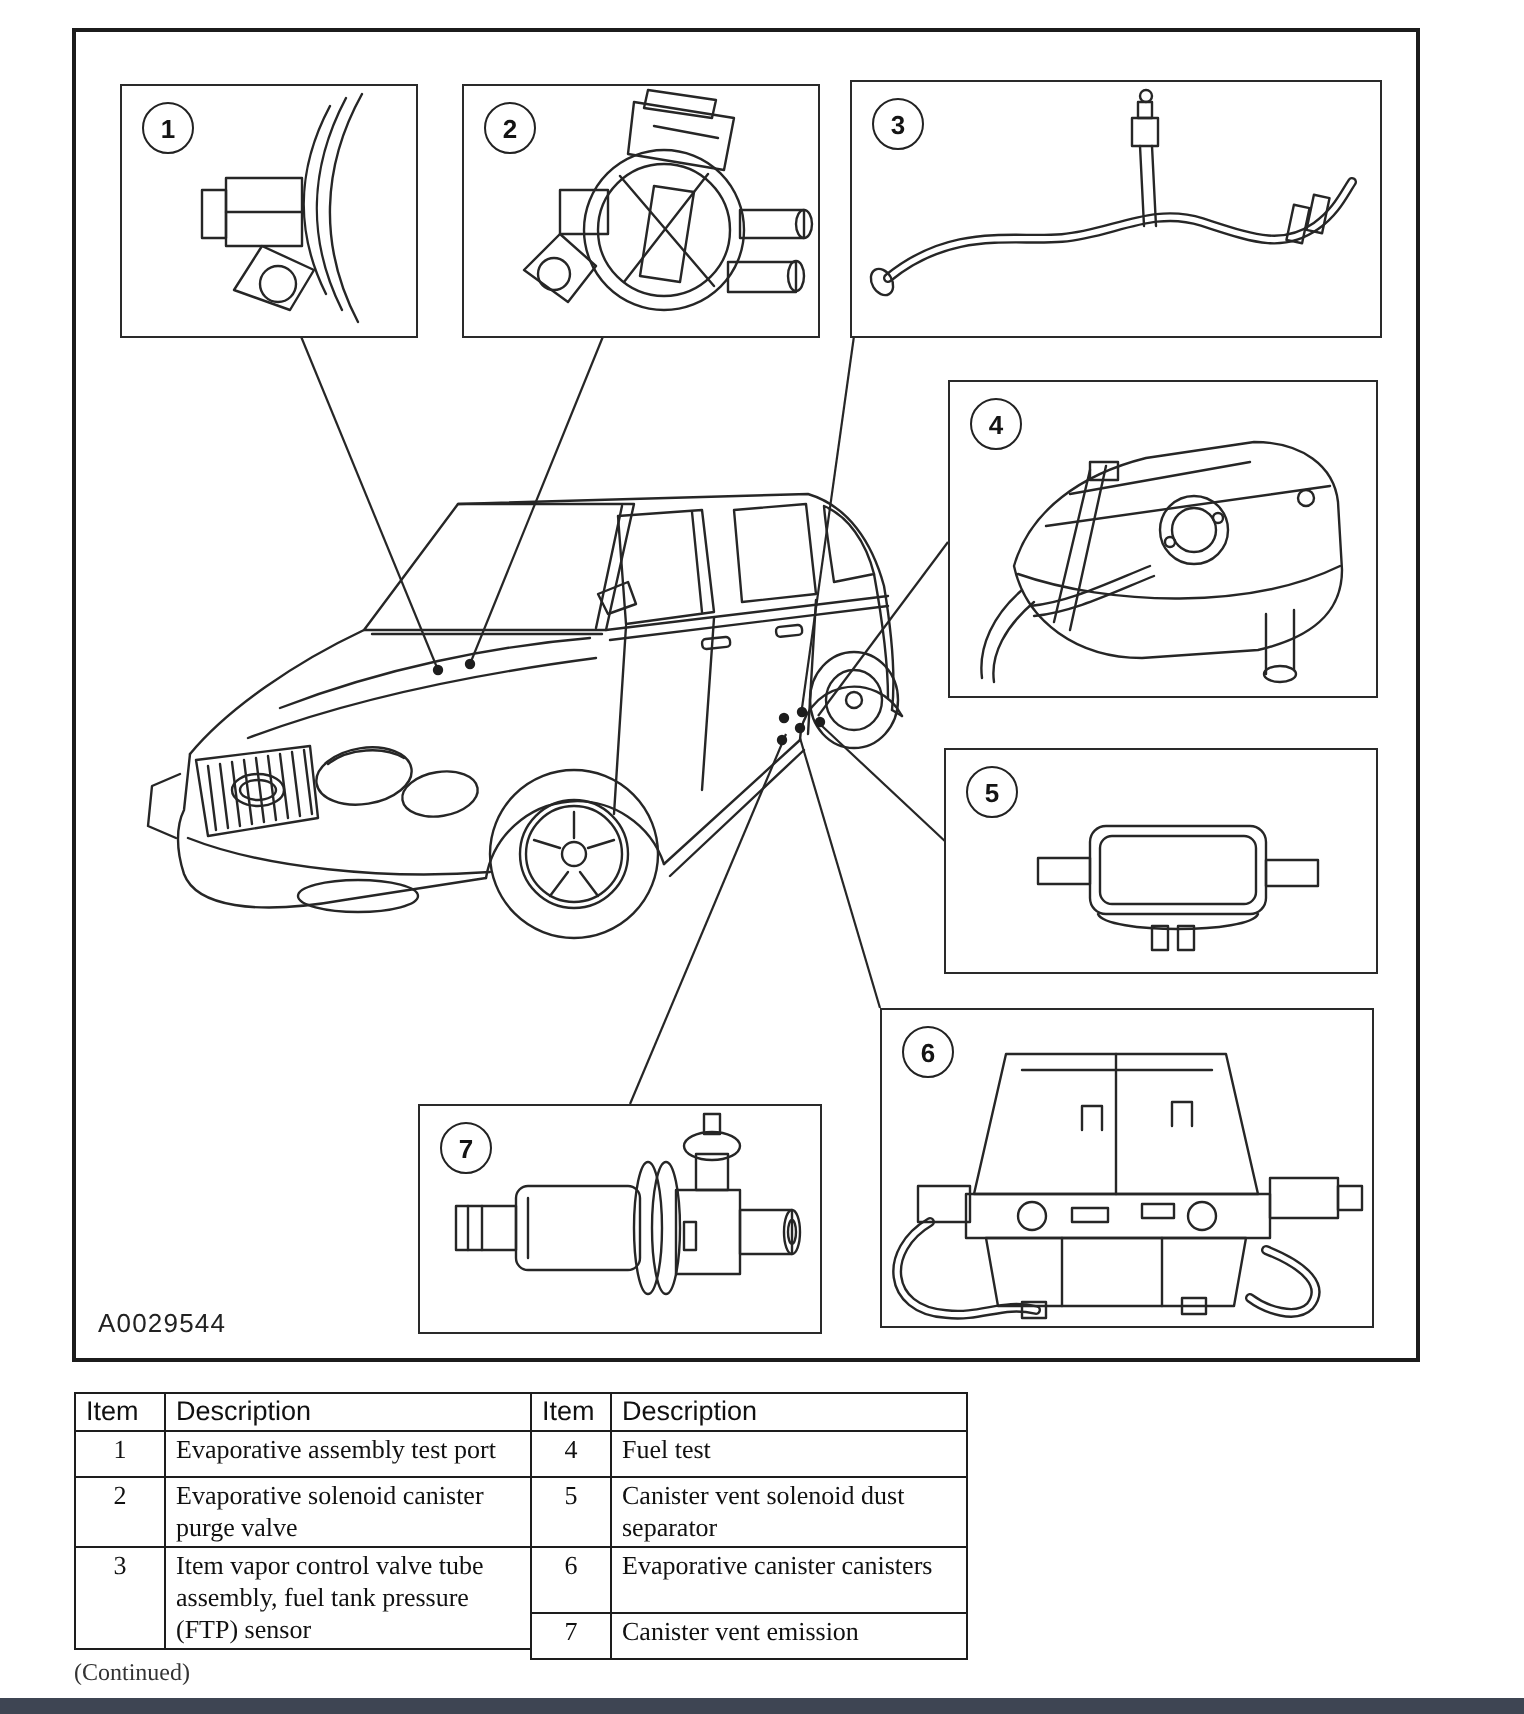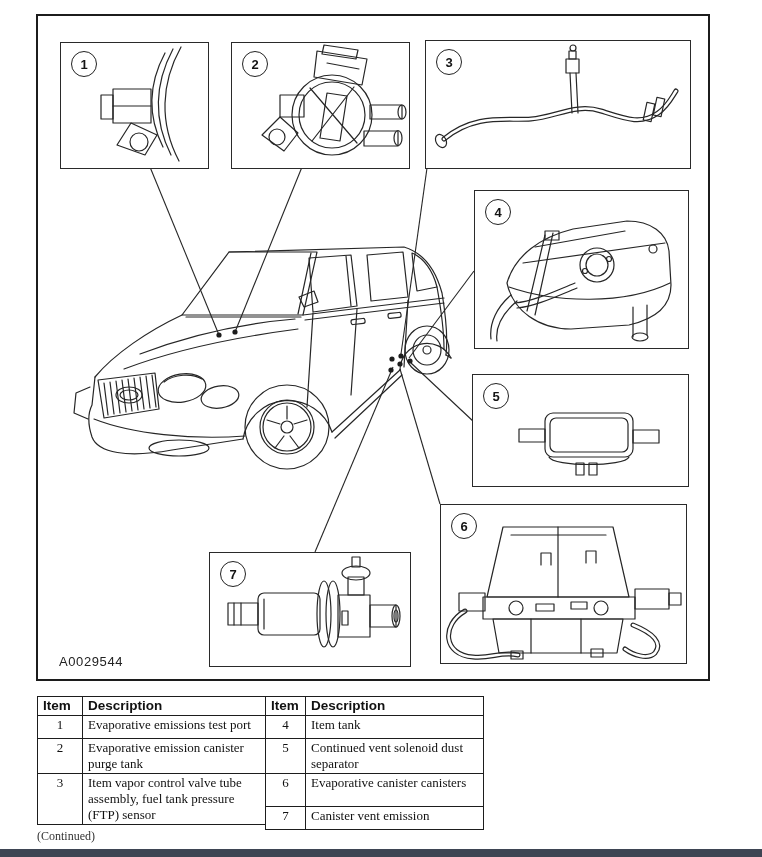--- a/index.html
+++ b/index.html
@@ -6,26 +6,26 @@
   .page{position:relative;width:762px;height:857px;background:#ffffff;overflow:hidden;
         font-family:"Liberation Sans",sans-serif;color:#141414;}
   .frame{position:absolute;left:36px;top:14px;width:670px;height:663px;
          border:2px solid #1c1c1c;background:#ffffff;}
   .overlay{position:absolute;left:0;top:0;width:670px;height:663px;}
   .cbox{position:absolute;border:1.4px solid #2a2a2a;background:#ffffff;}
   .cbox svg.art{position:absolute;left:0;top:0;width:100%;height:100%;}
   .num{position:absolute;left:10px;top:8px;width:24px;height:24px;border:1.4px solid #222;
        border-radius:50%;display:flex;align-items:center;justify-content:center;
        font:bold 13px "Liberation Sans",sans-serif;background:#fff;z-index:2;}
-  .figid{position:absolute;left:21px;bottom:10px;font:13px "Liberation Sans",sans-serif;
+  .figid{position:absolute;left:11px;bottom:10px;font:13px "Liberation Sans",sans-serif;
          letter-spacing:.6px;color:#222;}
   .car{position:absolute;left:14px;top:211px;width:420px;height:255px;}
   table.desc{position:absolute;border-collapse:collapse;background:#fff;
              font-family:"Liberation Serif",serif;font-size:13px;color:#111;}
-  table.desc th{font-family:"Liberation Sans",sans-serif;font-size:13.5px;font-weight:bold;
+  table.desc th{font-family:"Liberation Sans",sans-serif;font-size:13.5px;font-weight:normal;
                 text-align:left;padding:1px 5px;}
   table.desc th,table.desc td{border:1.6px solid #1d1d1d;vertical-align:top;line-height:1.22;}
   table.desc td{padding:1px 5px;}
   table.desc td.item{text-align:center;padding:1px 2px;}
   .t-left{left:37px;top:696px;}
   .t-left .item{width:34px;min-width:34px;}
   .t-left .desccol{width:175px;min-width:175px;}
   .t-right{left:265px;top:696px;}
   .t-right .item{width:29px;min-width:29px;}
   .t-right .desccol{width:167px;min-width:167px;}
@@ -288,46 +288,46 @@
   </div>
 
   <table class="desc t-left">
     <tbody>
         <tr>
       <th class="item">Item</th>
       <th class="desccol">Description</th>
     </tr>
     <tr style="height:23px;">
       <td class="item">1</td>
-      <td>Evaporative emissions test port</td>
+      <td>Evaporative assembly test port</td>
     </tr>
     <tr style="height:33px;">
       <td class="item">2</td>
-      <td>Evaporative emission canister purge tank</td>
+      <td>Evaporative solenoid canister purge valve</td>
     </tr>
     <tr style="height:50px;">
       <td class="item">3</td>
       <td>Item vapor control valve tube assembly, fuel tank pressure (FTP) sensor</td>
     </tr>
   </tbody>
     </table>
 
   <table class="desc t-right">
     <tbody>
         <tr>
       <th class="item">Item</th>
       <th class="desccol">Description</th>
     </tr>
     <tr style="height:23px;">
       <td class="item">4</td>
-      <td>Item tank</td>
+      <td>Fuel test</td>
     </tr>
     <tr style="height:33px;">
       <td class="item">5</td>
-      <td>Continued vent solenoid dust separator</td>
+      <td>Canister vent solenoid dust separator</td>
     </tr>
     <tr style="height:33px;">
       <td class="item">6</td>
       <td>Evaporative canister canisters</td>
     </tr>
     <tr style="height:23px;">
       <td class="item">7</td>
       <td>Canister vent emission</td>
     </tr>
   </tbody>

